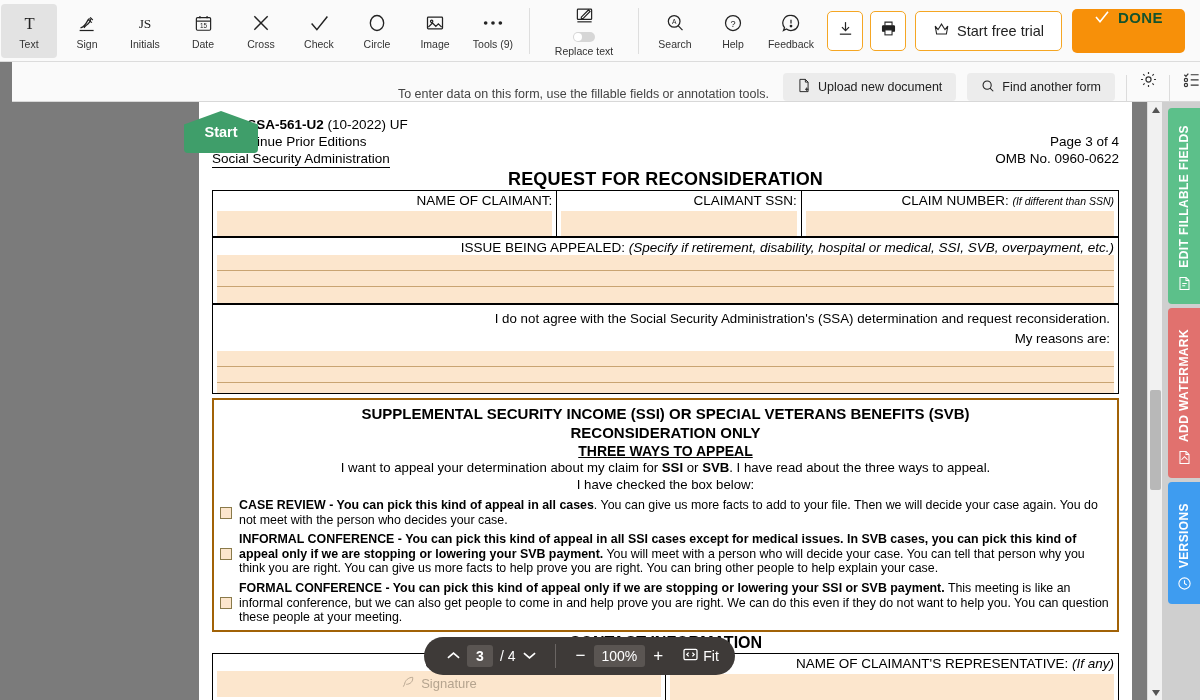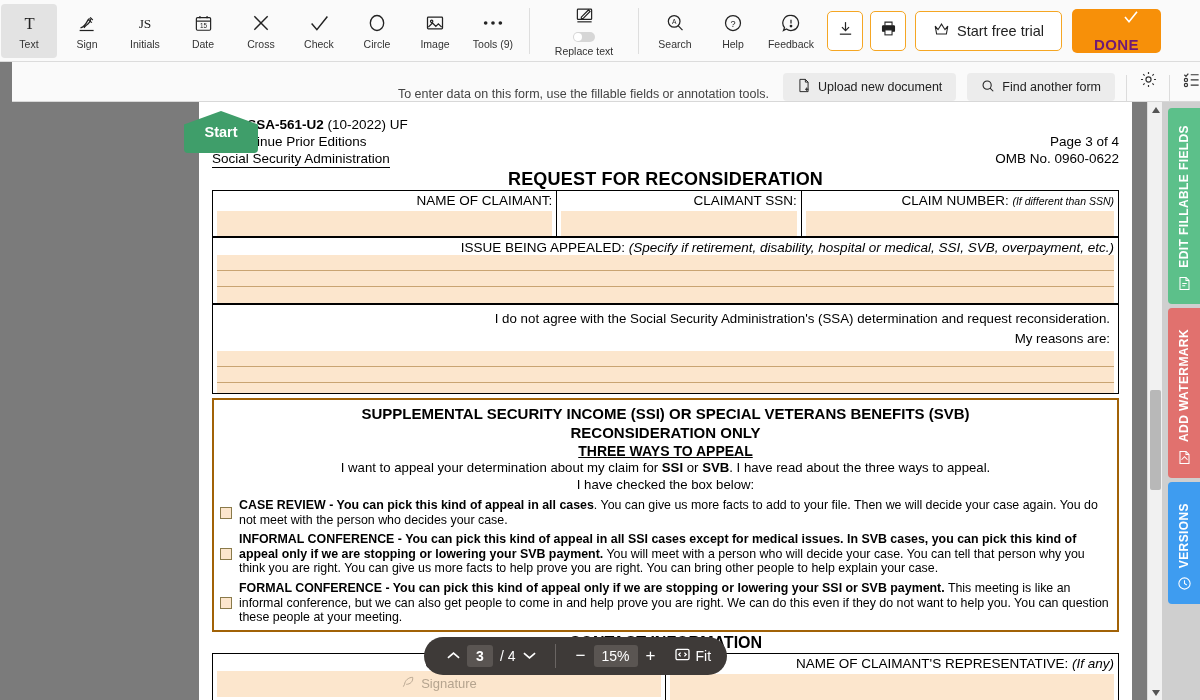--- a/index.html
+++ b/index.html
@@ -50,23 +50,23 @@
     cursor: pointer; margin-left: 7px;
   }
   .trial-btn {
     height: 40px; border: 1px solid #f5a623; border-radius: 5px;
     background: #fff; display: flex; align-items: center; gap: 7px;
     padding: 0 17px; margin-left: 9px; cursor: pointer;
     font-size: 14.5px; color: #222;
   }
   .done-btn {
     height: 44px; border-radius: 5px; background: #f79009;
-    color: #701a75; display: flex; align-items: flex-end; gap: 8px;
+    color: #14532d; display: flex; align-items: flex-start; gap: 8px;
     padding: 0 22px; margin-left: 10px; margin-right: 9px;
-    cursor: pointer; font-size: 15px; font-weight: 600; letter-spacing: .4px; flex-direction: column;
+    cursor: pointer; font-size: 15px; font-weight: 600; letter-spacing: .4px;
   }
 
   
   .subbar {
     position: absolute; top: 62px; left: 12px;
     width: 1200px; height: 40px;
     background: #fafafa; border-bottom: 1px solid #d8d8d8;
     display: flex; align-items: flex-end; justify-content: flex-end;
     padding-right: 0;
   }
@@ -583,21 +583,21 @@
       </span>
       <span class="pn-num">3</span>
       <span class="pn-total">/ 4</span>
       <span class="pn-arrow">
         <svg width="13" height="9" viewBox="0 0 14 9" fill="none" stroke="#fff" stroke-width="1.8">
             <path d="M1 2l6 5 6-5"></path>
           </svg>
       </span>
       <span class="pn-sep"></span>
       <span class="pn-pm">−</span>
-      <span class="pn-zoom">15%</span>
+      <span class="pn-zoom">100%</span>
       <span class="pn-pm">+</span>
       <span class="pn-fit">
         <span>
           <svg width="15" height="13" viewBox="0 0 16 14" fill="none" stroke="#fff" stroke-width="1.4">
             <rect x="1" y="1.5" width="14" height="11" rx="1.5"></rect>
               <path d="M6 5L4 7l2 2M10 5l2 2-2 2"></path>
           </svg>
         </span>
         <span>Fit</span>
       </span>

